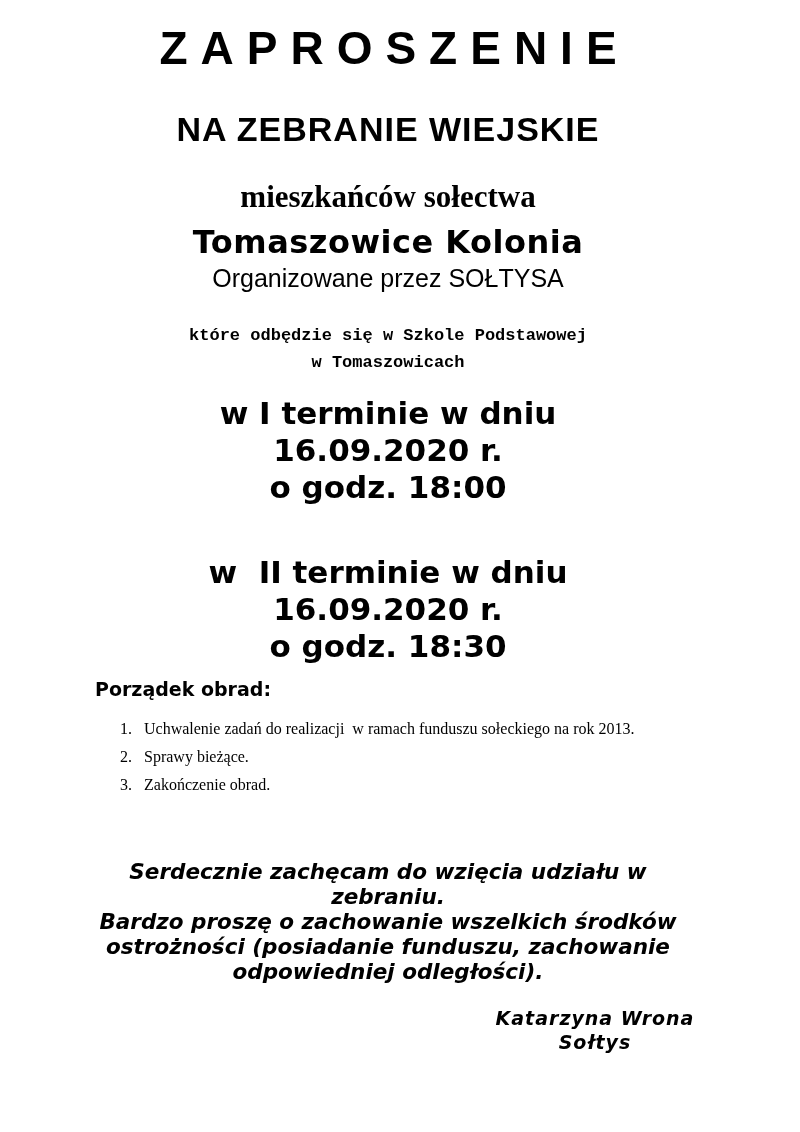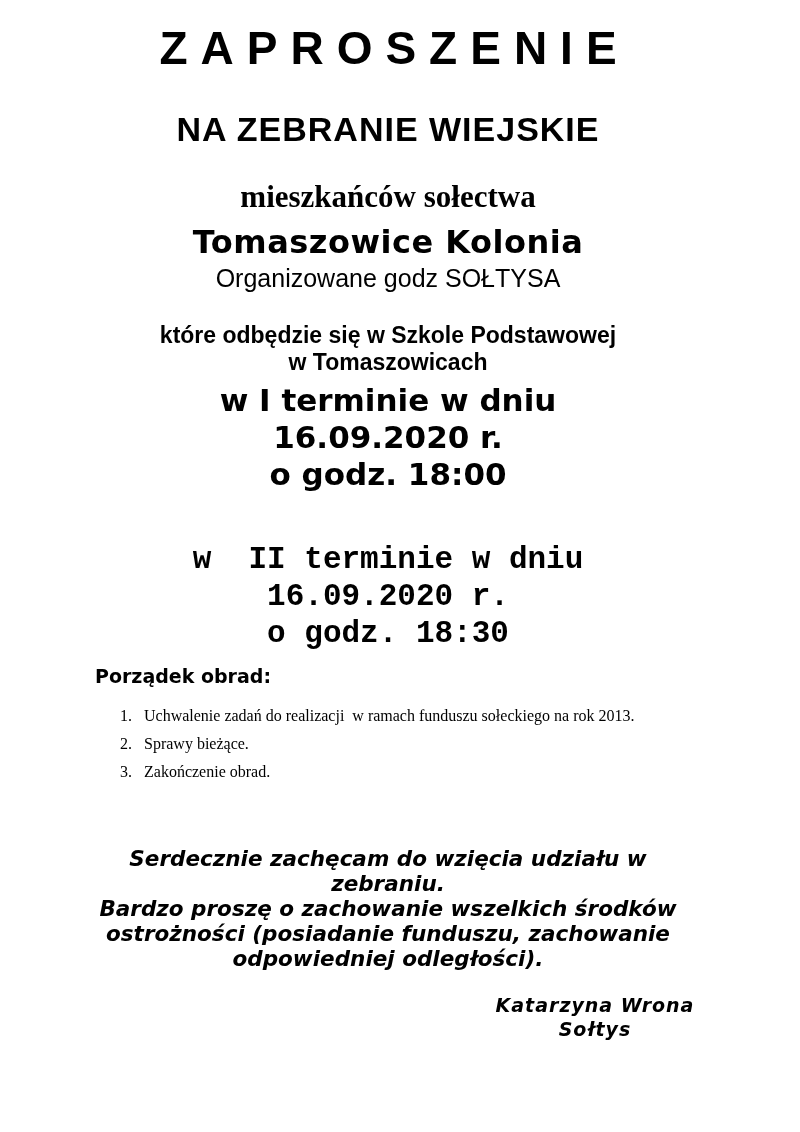--- a/index.html
+++ b/index.html
@@ -58,34 +58,34 @@
     letter-spacing: 0.5px;
   }
   .organizer {
     font-family: "Liberation Sans", sans-serif;
     font-weight: 400;
     font-size: 25px;
     line-height: 28px;
     margin-top: 2px;
   }
   .location {
-    font-family: Liberation Sans, sans-serif;
+    font-family: Liberation Mono, monospace;
     font-weight: 700;
-    font-size: 23px;
+    font-size: 17px;
     line-height: 27px;
     margin-top: 30px;
   }
   .term {
     font-family: "DejaVu Sans", sans-serif;
     font-weight: 700;
     font-size: 31px;
     line-height: 37px;
   }
-  .term-1 { margin-top: 6px; }
-  .term-2 { margin-top: 48px; font-family: Liberation Mono, monospace; }
+  .term-1 { margin-top: 19px; }
+  .term-2 { margin-top: 48px; }
   .agenda-heading {
     font-family: "DejaVu Sans", sans-serif;
     font-weight: 700;
     font-size: 19px;
     line-height: 24px;
     margin-top: 12px;
     margin-left: 37px;
     text-align: left;
   }
   .agenda-list {
@@ -129,21 +129,21 @@
   <div class="content">
 
     <div class="main-title center">ZAPROSZENIE</div>
 
     <div class="subtitle center">NA ZEBRANIE WIEJSKIE</div>
 
     <div class="audience center">mieszkańców sołectwa</div>
 
     <div class="village center">Tomaszowice Kolonia</div>
 
-    <div class="organizer center">Organizowane godz SOŁTYSA</div>
+    <div class="organizer center">Organizowane przez SOŁTYSA</div>
 
     <div class="location center">
       <div>które odbędzie się w Szkole Podstawowej</div>
       <div>w Tomaszowicach</div>
     </div>
 
     <div class="term term-1 center">
       <div class="pre">w I terminie w dniu</div>
       <div>16.09.2020 r.</div>
       <div>o godz. 18:00</div>

